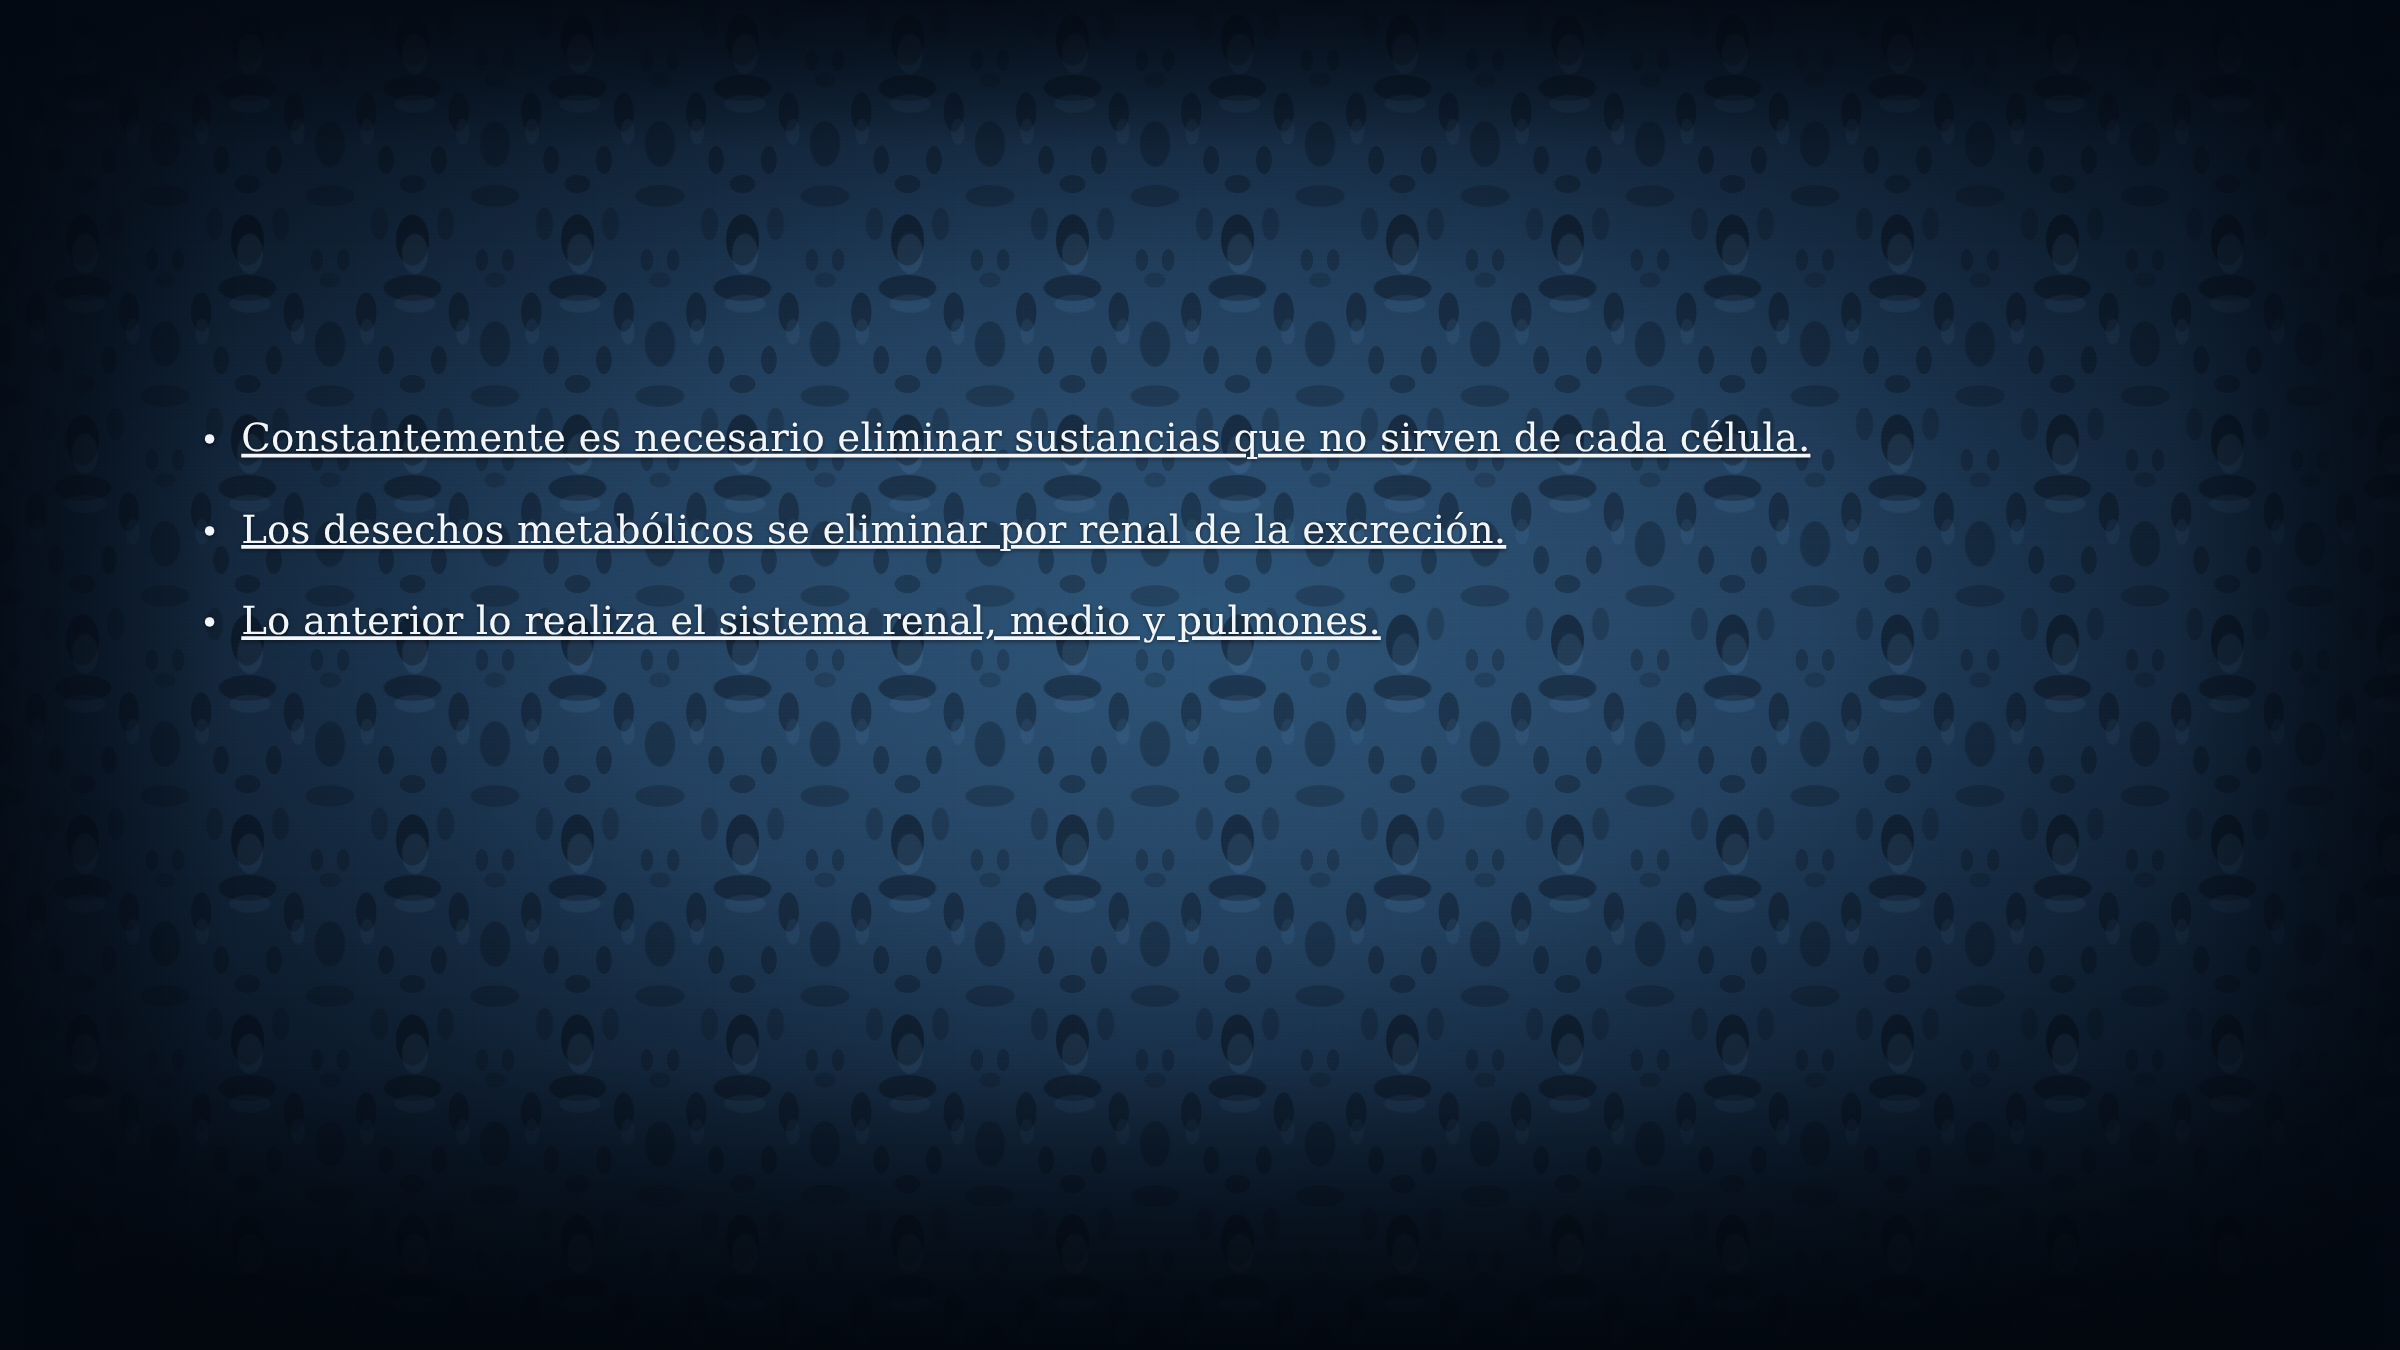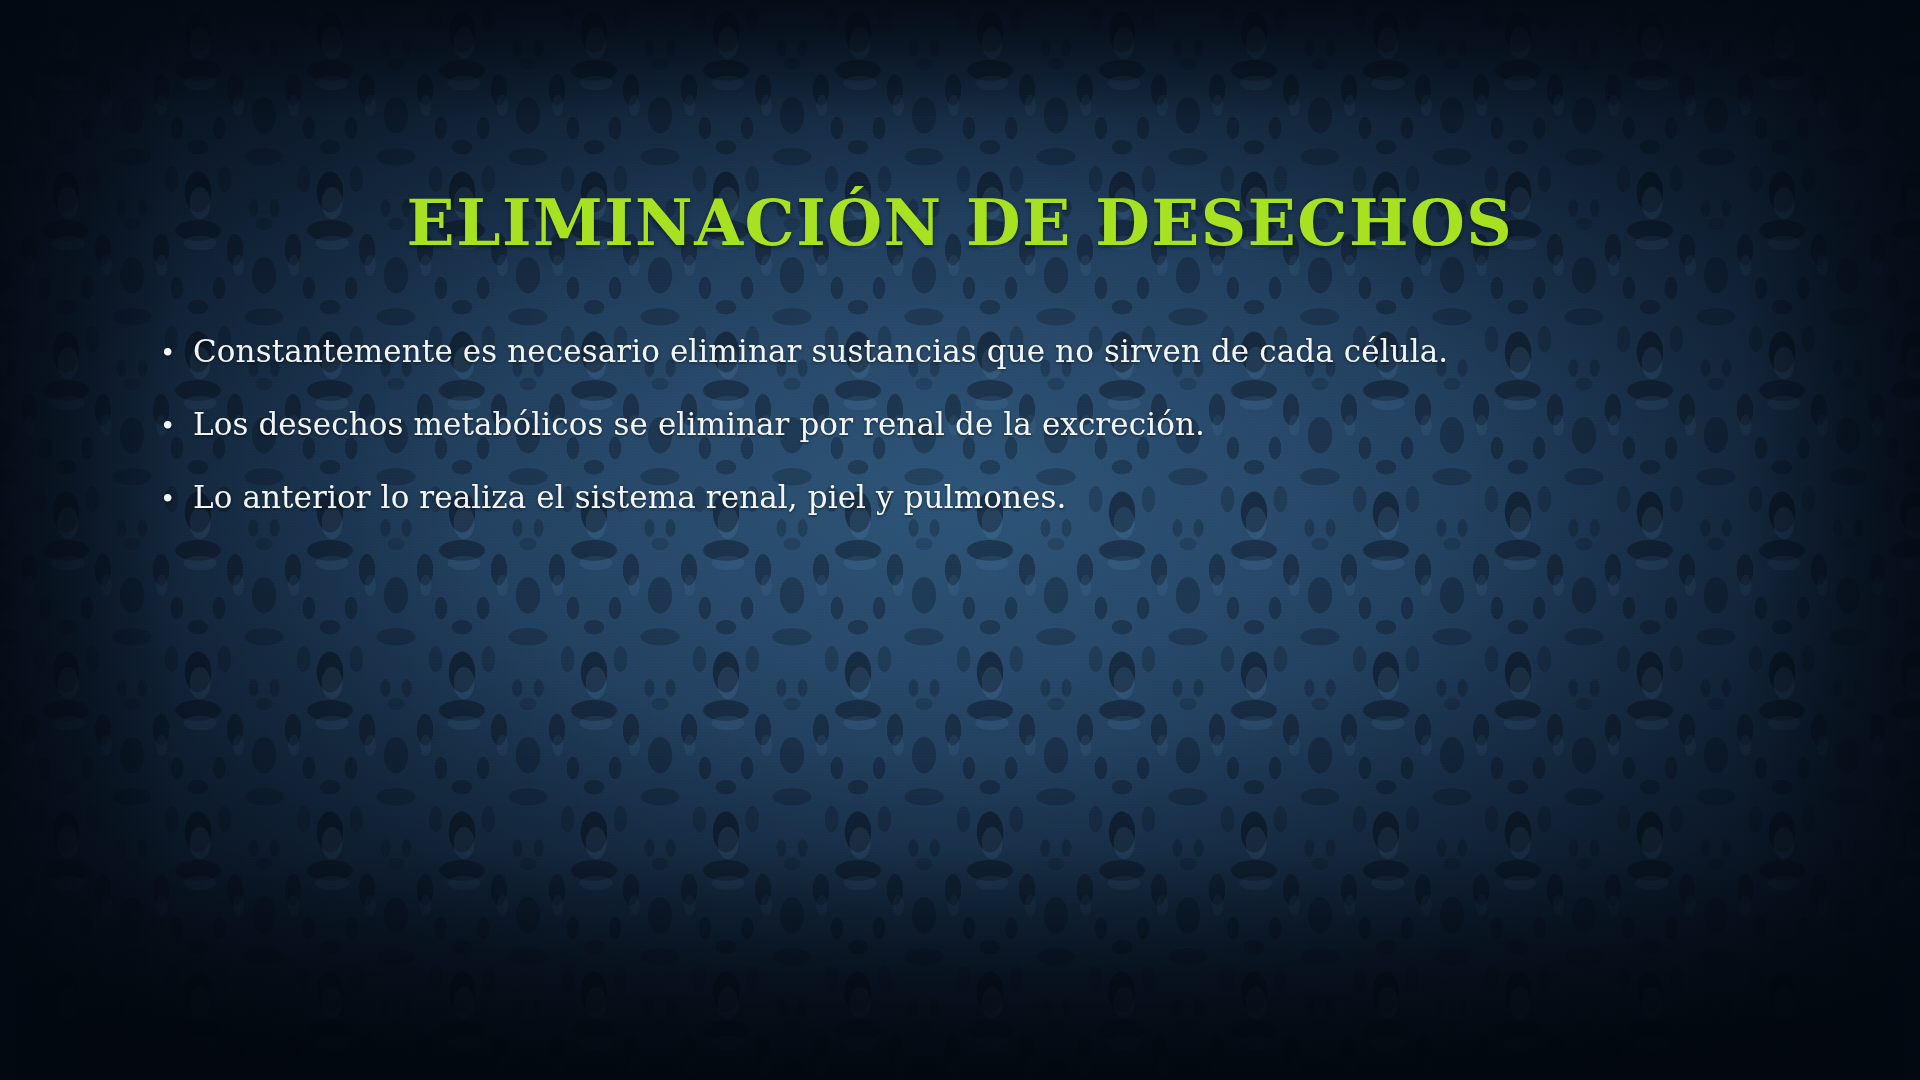--- a/index.html
+++ b/index.html
@@ -176,55 +176,55 @@
   .bullet-marker {
     flex: 0 0 auto;
     width: 33px;
     font-size: 26px;
     line-height: 1;
     color: #f2f6fa;
   }
 
   .bullet-text {
     flex: 1 1 auto;
+    text-decoration: underline;
   }
 </style>
 </head>
 <body>
 
 <div id="slide">
 
   <div class="bg-base"></div>
   <div class="bg-damask"></div>
   <div class="bg-damask-2"></div>
   <div class="bg-damask-light"></div>
   <div class="bg-noise"></div>
   <div class="bg-vignette"></div>
   <div class="bg-edge-top"></div>
   <div class="bg-edge-bottom"></div>
   <div class="bg-edge-left"></div>
   <div class="bg-edge-right"></div>
 
   <div class="content">
 
-    <h1 class="slide-title">ELIMINACIÓN DE DESECHOS</h1>
 
     <ul class="body-list">
 
       <li class="bullet-row">
         <span class="bullet-marker">•</span>
         <span class="bullet-text">Constantemente es necesario eliminar sustancias que no sirven de cada célula.</span>
       </li>
 
       <li class="bullet-row">
         <span class="bullet-marker">•</span>
         <span class="bullet-text">Los desechos metabólicos se eliminar por renal de la excreción.</span>
       </li>
 
       <li class="bullet-row">
         <span class="bullet-marker">•</span>
-        <span class="bullet-text">Lo anterior lo realiza el sistema renal, piel y pulmones.</span>
+        <span class="bullet-text">Lo anterior lo realiza el sistema renal, medio y pulmones.</span>
       </li>
 
     </ul>
 
   </div>
 </div>
 
 </body></html>

